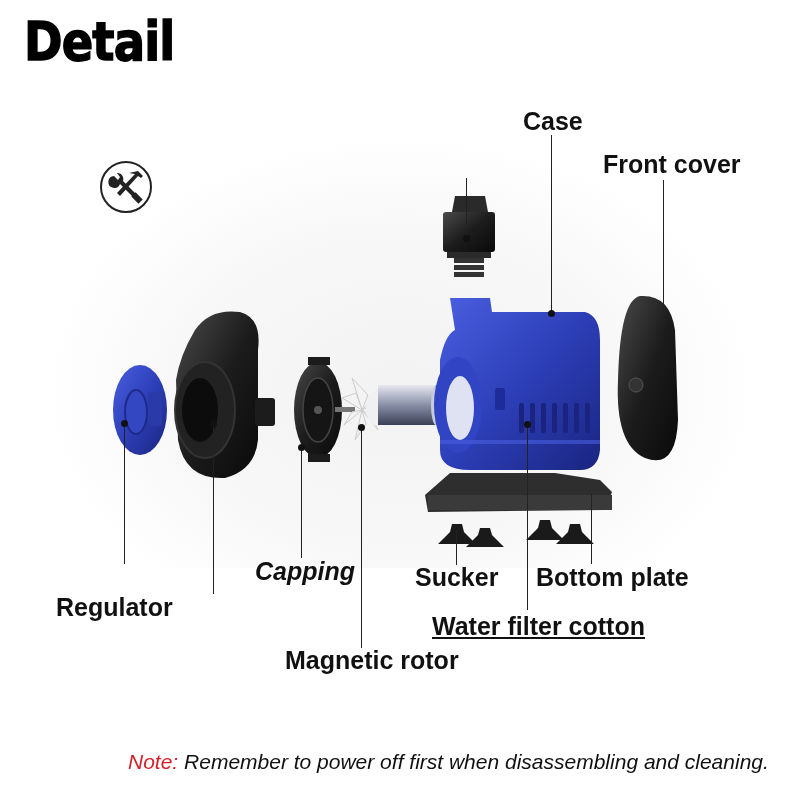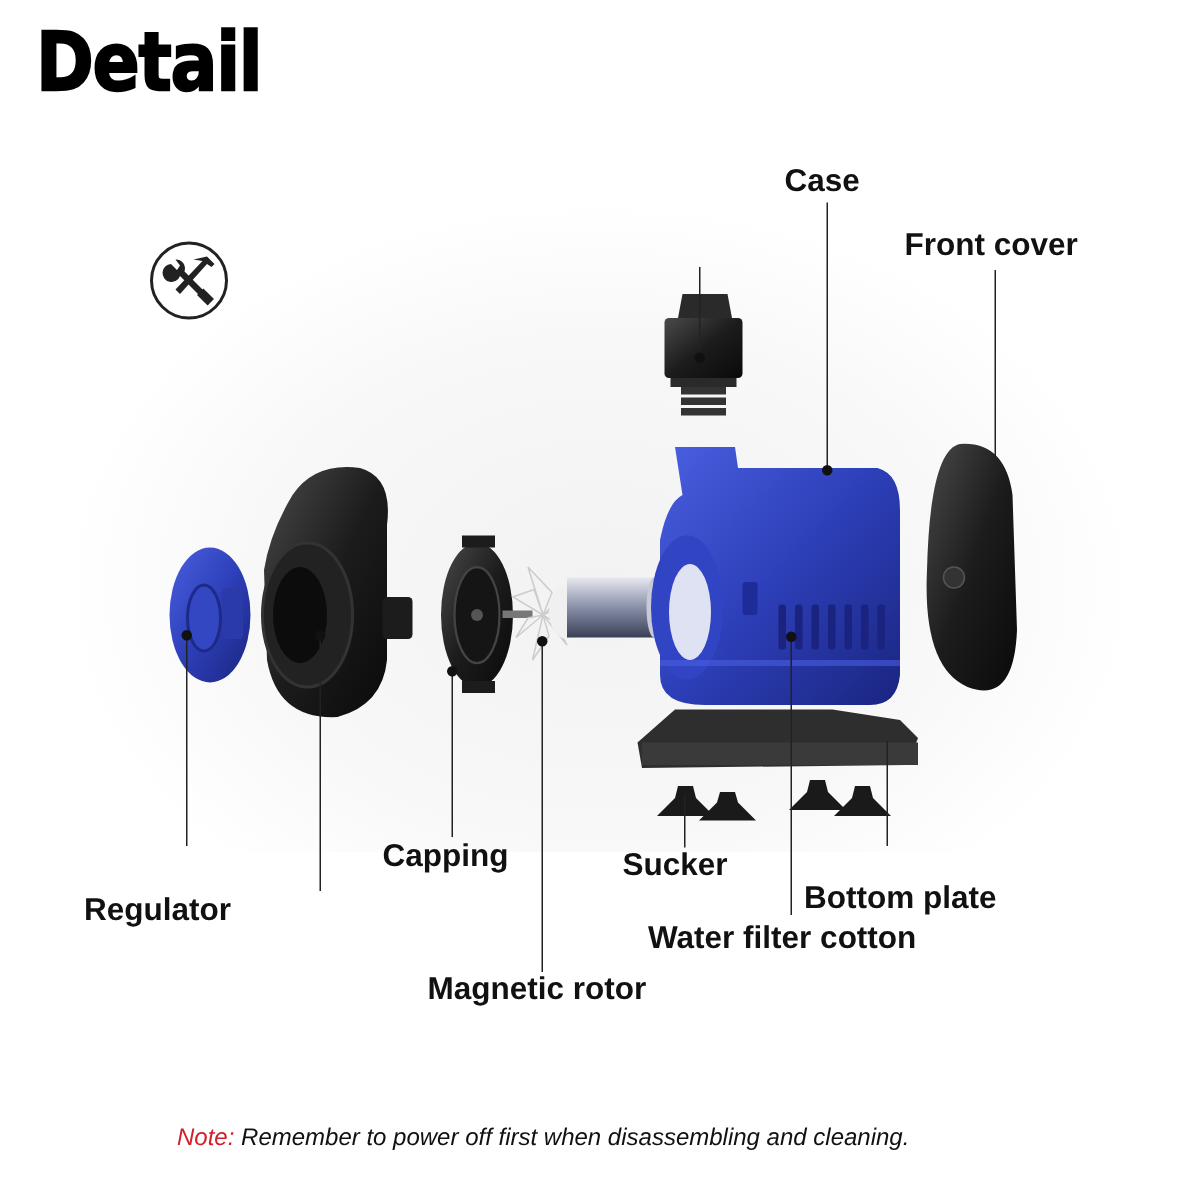--- a/index.html
+++ b/index.html
@@ -16,27 +16,27 @@
     position: absolute; left: 24px; top: 12px;
     font-family: "DejaVu Sans", sans-serif; font-weight: 900;
     font-size: 54px; line-height: 60px; letter-spacing: -1px;
     color: #000; transform: scaleX(0.86); transform-origin: left top;
     -webkit-text-stroke: 1.5px #000;
   }
   .tool-icon {
     position: absolute; left: 98px; top: 159px; width: 56px; height: 56px;
   }
   .label {
-    position: absolute; font-weight: bold; font-size: 21px; color: #111;
+    position: absolute; font-weight: bold; font-size: 25px; color: #111;
     white-space: nowrap; line-height: 24px;
   }
   .leader { position: absolute; width: 1px; background: #222; }
   .dot { position: absolute; width: 7px; height: 7px; border-radius: 50%; background: #111; }
   .note {
-    position: absolute; left: 118px; top: 750px; font-size: 16px; font-style: italic;
+    position: absolute; left: 128px; top: 750px; font-size: 21px; font-style: italic;
     color: #111; white-space: nowrap;
   }
   .note .note-key { color: #d4202a; }
   svg.parts { position: absolute; left: 0; top: 0; }
 </style>
 </head>
 <body>
 
 <div class="stage">
 
@@ -178,23 +178,23 @@
   <div class="leader" style="left:456px; top:530px; height:35px;"></div>
 
   <div class="leader" style="left:527px; top:425px; height:185px;"></div>
   <div class="dot" style="left:524px; top:421px;"></div>
 
   <div class="leader" style="left:591px; top:494px; height:70px;"></div>
 
   <div class="label" style="left:523px; top:109px;">Case</div>
   <div class="label" style="left:603px; top:152px;">Front cover</div>
   <div class="label" style="left:56px; top:561px;margin-top:34px;">Regulator</div>
-  <div class="label" style="left:255px; top:559px;">Capping</div>
+  <div class="label" style="left:255px; top:559px;font-style:italic;">Capping</div>
   <div class="label" style="left:285px; top:648px;text-align:center;">Magnetic rotor</div>
   <div class="label" style="left:415px; top:565px;">Sucker</div>
-  <div class="label" style="left:536px; top:565px;margin-top:22px;">Bottom plate</div>
-  <div class="label" style="left:432px; top:614px;">Water filter cotton</div>
+  <div class="label" style="left:536px; top:565px;">Bottom plate</div>
+  <div class="label" style="left:432px; top:614px;text-decoration:underline;">Water filter cotton</div>
 
   <div class="note">
     <span class="note-key">Note:</span><span> Remember to power off first when disassembling and cleaning.</span>
   </div>
 
 </div>
 
 </body></html>

